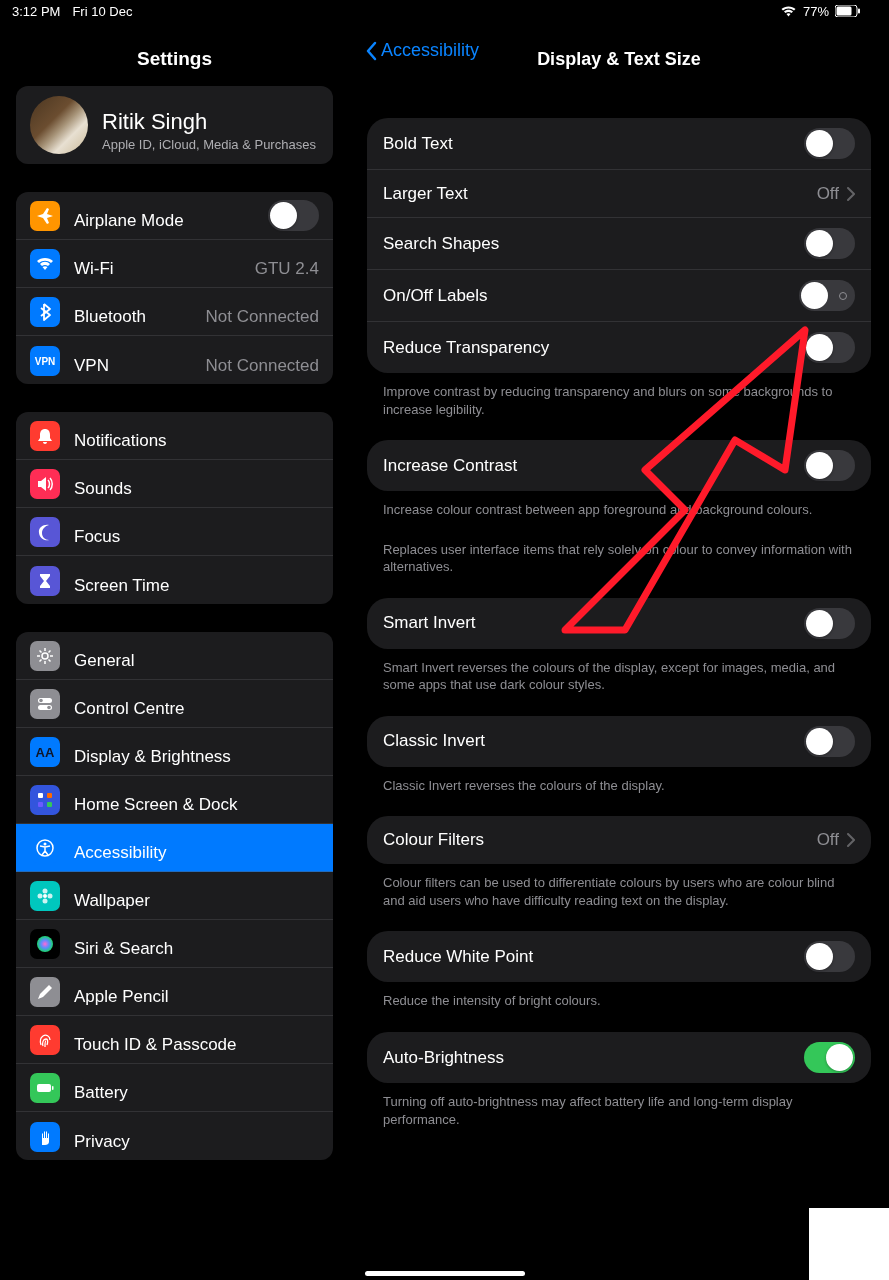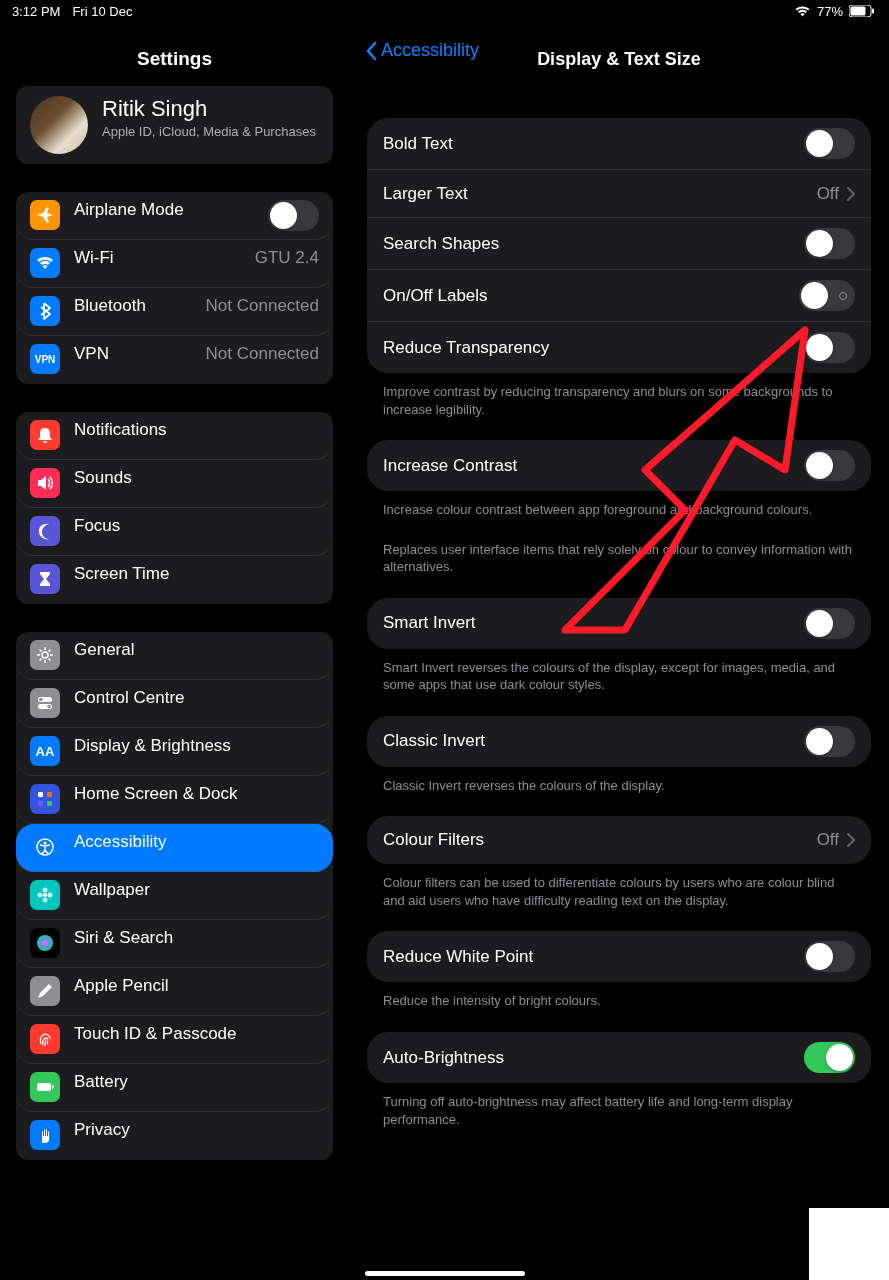--- a/index.html
+++ b/index.html
@@ -1,25 +1,25 @@
 <!DOCTYPE html>
 <html><head>
 <meta charset="utf-8">
 <style>
 * { margin: 0; padding: 0; box-sizing: border-box; font-family: -apple-system, "Helvetica Neue", Helvetica, Arial, sans-serif; }
 html, body { width: 889px; height: 1280px; background: #000; color: #fff; overflow: hidden; }
 
-.status-bar { position: absolute; top: 0; left: 0; right: 2px; height: 22px; display: flex; align-items: center; padding: 0 12px; font-size: 13px; font-weight: 500; z-index: 100; }
+.status-bar { position: absolute; top: 0; left: 0; right: 16px; height: 22px; display: flex; align-items: center; padding: 0 12px; font-size: 13px; font-weight: 500; z-index: 100; }
 .status-left { display: flex; gap: 12px; }
 .status-right { margin-left: auto; display: flex; align-items: center; gap: 6px; }
 
 .sidebar { position: absolute; left: 0; top: 0; width: 349px; height: 100%; background: #000; overflow-y: auto; }
 .sidebar-title { text-align: center; font-size: 19px; font-weight: 600; margin-top: 48px; margin-bottom: 16px; }
 .group { margin: 0 16px 28px; background: #1c1c1e; border-radius: 12px; overflow: hidden; }
-.row { display: flex; align-items: flex-start; min-height: 48px; padding: 8px 14px; border-bottom: 1px solid rgba(84,84,88,0.4); position: relative; border-radius: 18px; }
+.row { display: flex; align-items: flex-end; min-height: 48px; padding: 8px 14px; border-bottom: 1px solid rgba(84,84,88,0.4); position: relative; }
 .row:last-child { border-bottom: none; }
 .row.selected { background: #007aff; }
 .row .icon { width: 30px; height: 30px; border-radius: 7px; display: flex; align-items: center; justify-content: center; flex-shrink: 0; margin-right: 14px; }
 .row .label { font-size: 17px; color: #fff; }
 .row .value { margin-left: auto; font-size: 17px; color: #8e8e93; }
 
 .profile-row { padding: 10px 14px; }
 .avatar { width: 58px; height: 58px; border-radius: 50%; background: linear-gradient(135deg, #4a3520 0%, #6b4d30 40%, #a8957a 55%, #e8e0d2 70%, #c9b896 100%); margin-right: 14px; flex-shrink: 0; }
 .profile-text { display: flex; flex-direction: column; }
 .profile-name { font-size: 22px; color: #fff; }
@@ -180,21 +180,21 @@
             <rect x="3" y="4" width="14" height="5" rx="2.5" fill="#fff"></rect>
             <circle cx="6" cy="6.5" r="1.8" fill="#8e8e93"></circle>
             <rect x="3" y="11" width="14" height="5" rx="2.5" fill="#fff"></rect>
             <circle cx="14" cy="13.5" r="1.8" fill="#8e8e93"></circle>
           </svg>
         </div>
         <span class="label">Control Centre</span>
       </div>
       <div class="row">
         <div class="icon" style="background: rgb(0, 122, 255);">
-          <span style="color:#ffffff;font-size:13px;font-weight:600">AA</span>
+          <span style="color:#0f172a;font-size:13px;font-weight:600">AA</span>
         </div>
         <span class="label">Display &amp; Brightness</span>
       </div>
       <div class="row">
         <div class="icon" style="background: rgb(51, 85, 221);">
           <svg width="20" height="20" viewBox="0 0 20 20">
             <rect x="3" y="3" width="5" height="5" rx="1" fill="#fff"></rect>
             <rect x="12" y="3" width="5" height="5" rx="1" fill="#ff6a00"></rect>
             <rect x="3" y="12" width="5" height="5" rx="1" fill="#6a5aff"></rect>
             <rect x="12" y="12" width="5" height="5" rx="1" fill="#34c759"></rect>

